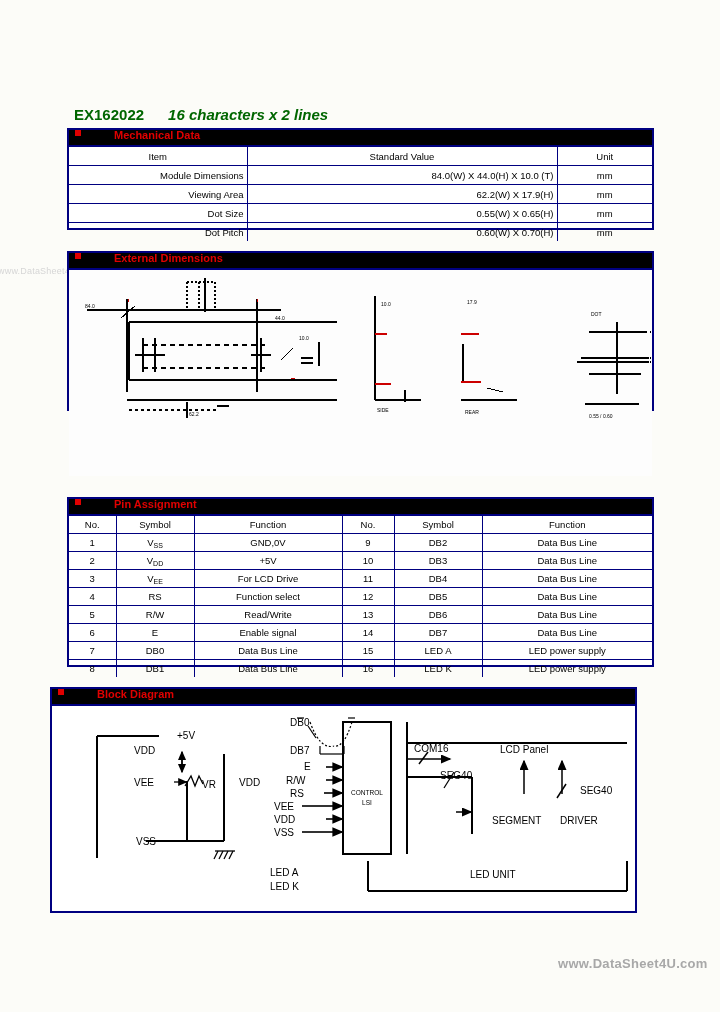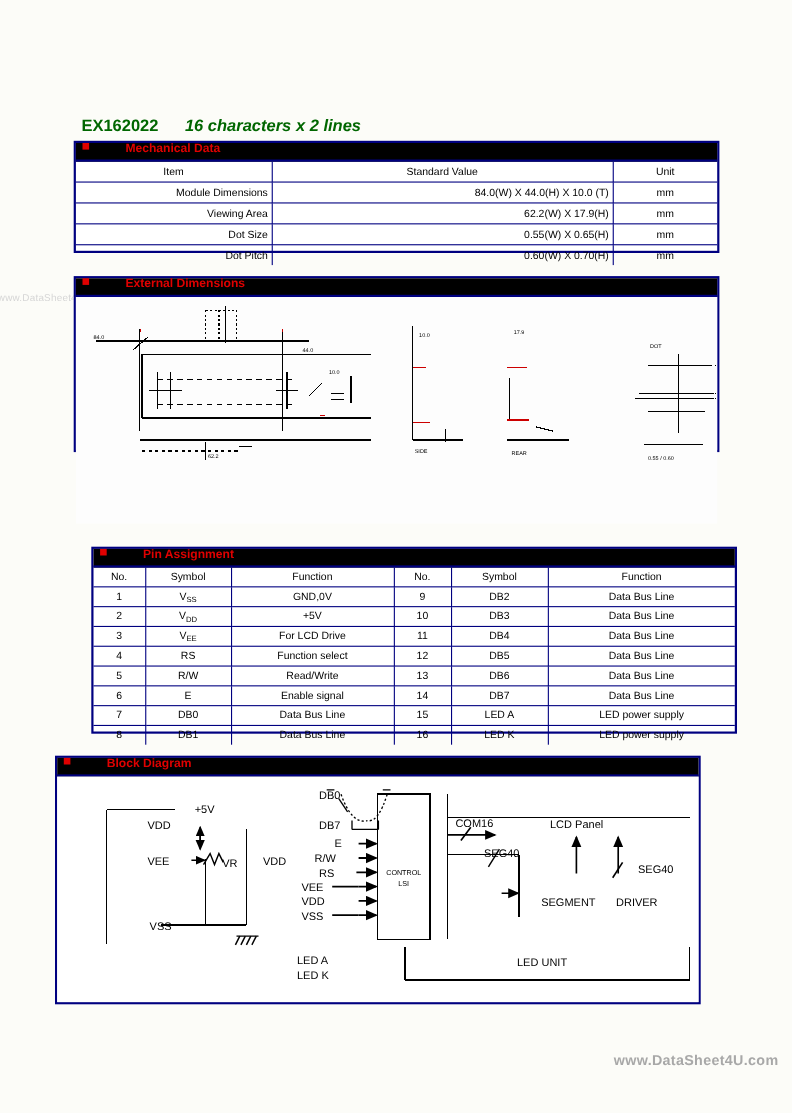--- a/index.html
+++ b/index.html
@@ -122,21 +122,21 @@
   #mech-box { left: 67px; top: 128px; width: 587px; height: 102px; }
   #mech-rows { height: 83px; }
   #mech-rows table.dt td { height: 16px; }
 
   
   #ext-box { left: 67px; top: 251px; width: 587px; height: 160px; }
   #ext-canvas { position: relative; width: 100%; height: 206px; background:#fdfdfd; }
   #ext-canvas svg { display:block; }
 
   
-  #pin-box { left: 67px; top: 497px; width: 587px; height: 170px; margin-left: 16px; }
+  #pin-box { left: 67px; top: 497px; width: 587px; height: 170px; }
   #pin-rows table.dt td { height: 15px; font-size: 9.5px; }
 
   
   #blk-box { left: 50px; top: 687px; width: 587px; height: 226px; }
   #blk-canvas { position: relative; width: 100%; height: 205px; background:#ffffff; }
   #blk-canvas svg { display:block; }
   .blk-txt { font-family: "Liberation Sans", sans-serif; font-size: 10px; fill:#000; }
   .blk-txt-sm { font-family: "Liberation Sans", sans-serif; font-size: 6.5px; fill:#000; }
 </style>
 </head>

